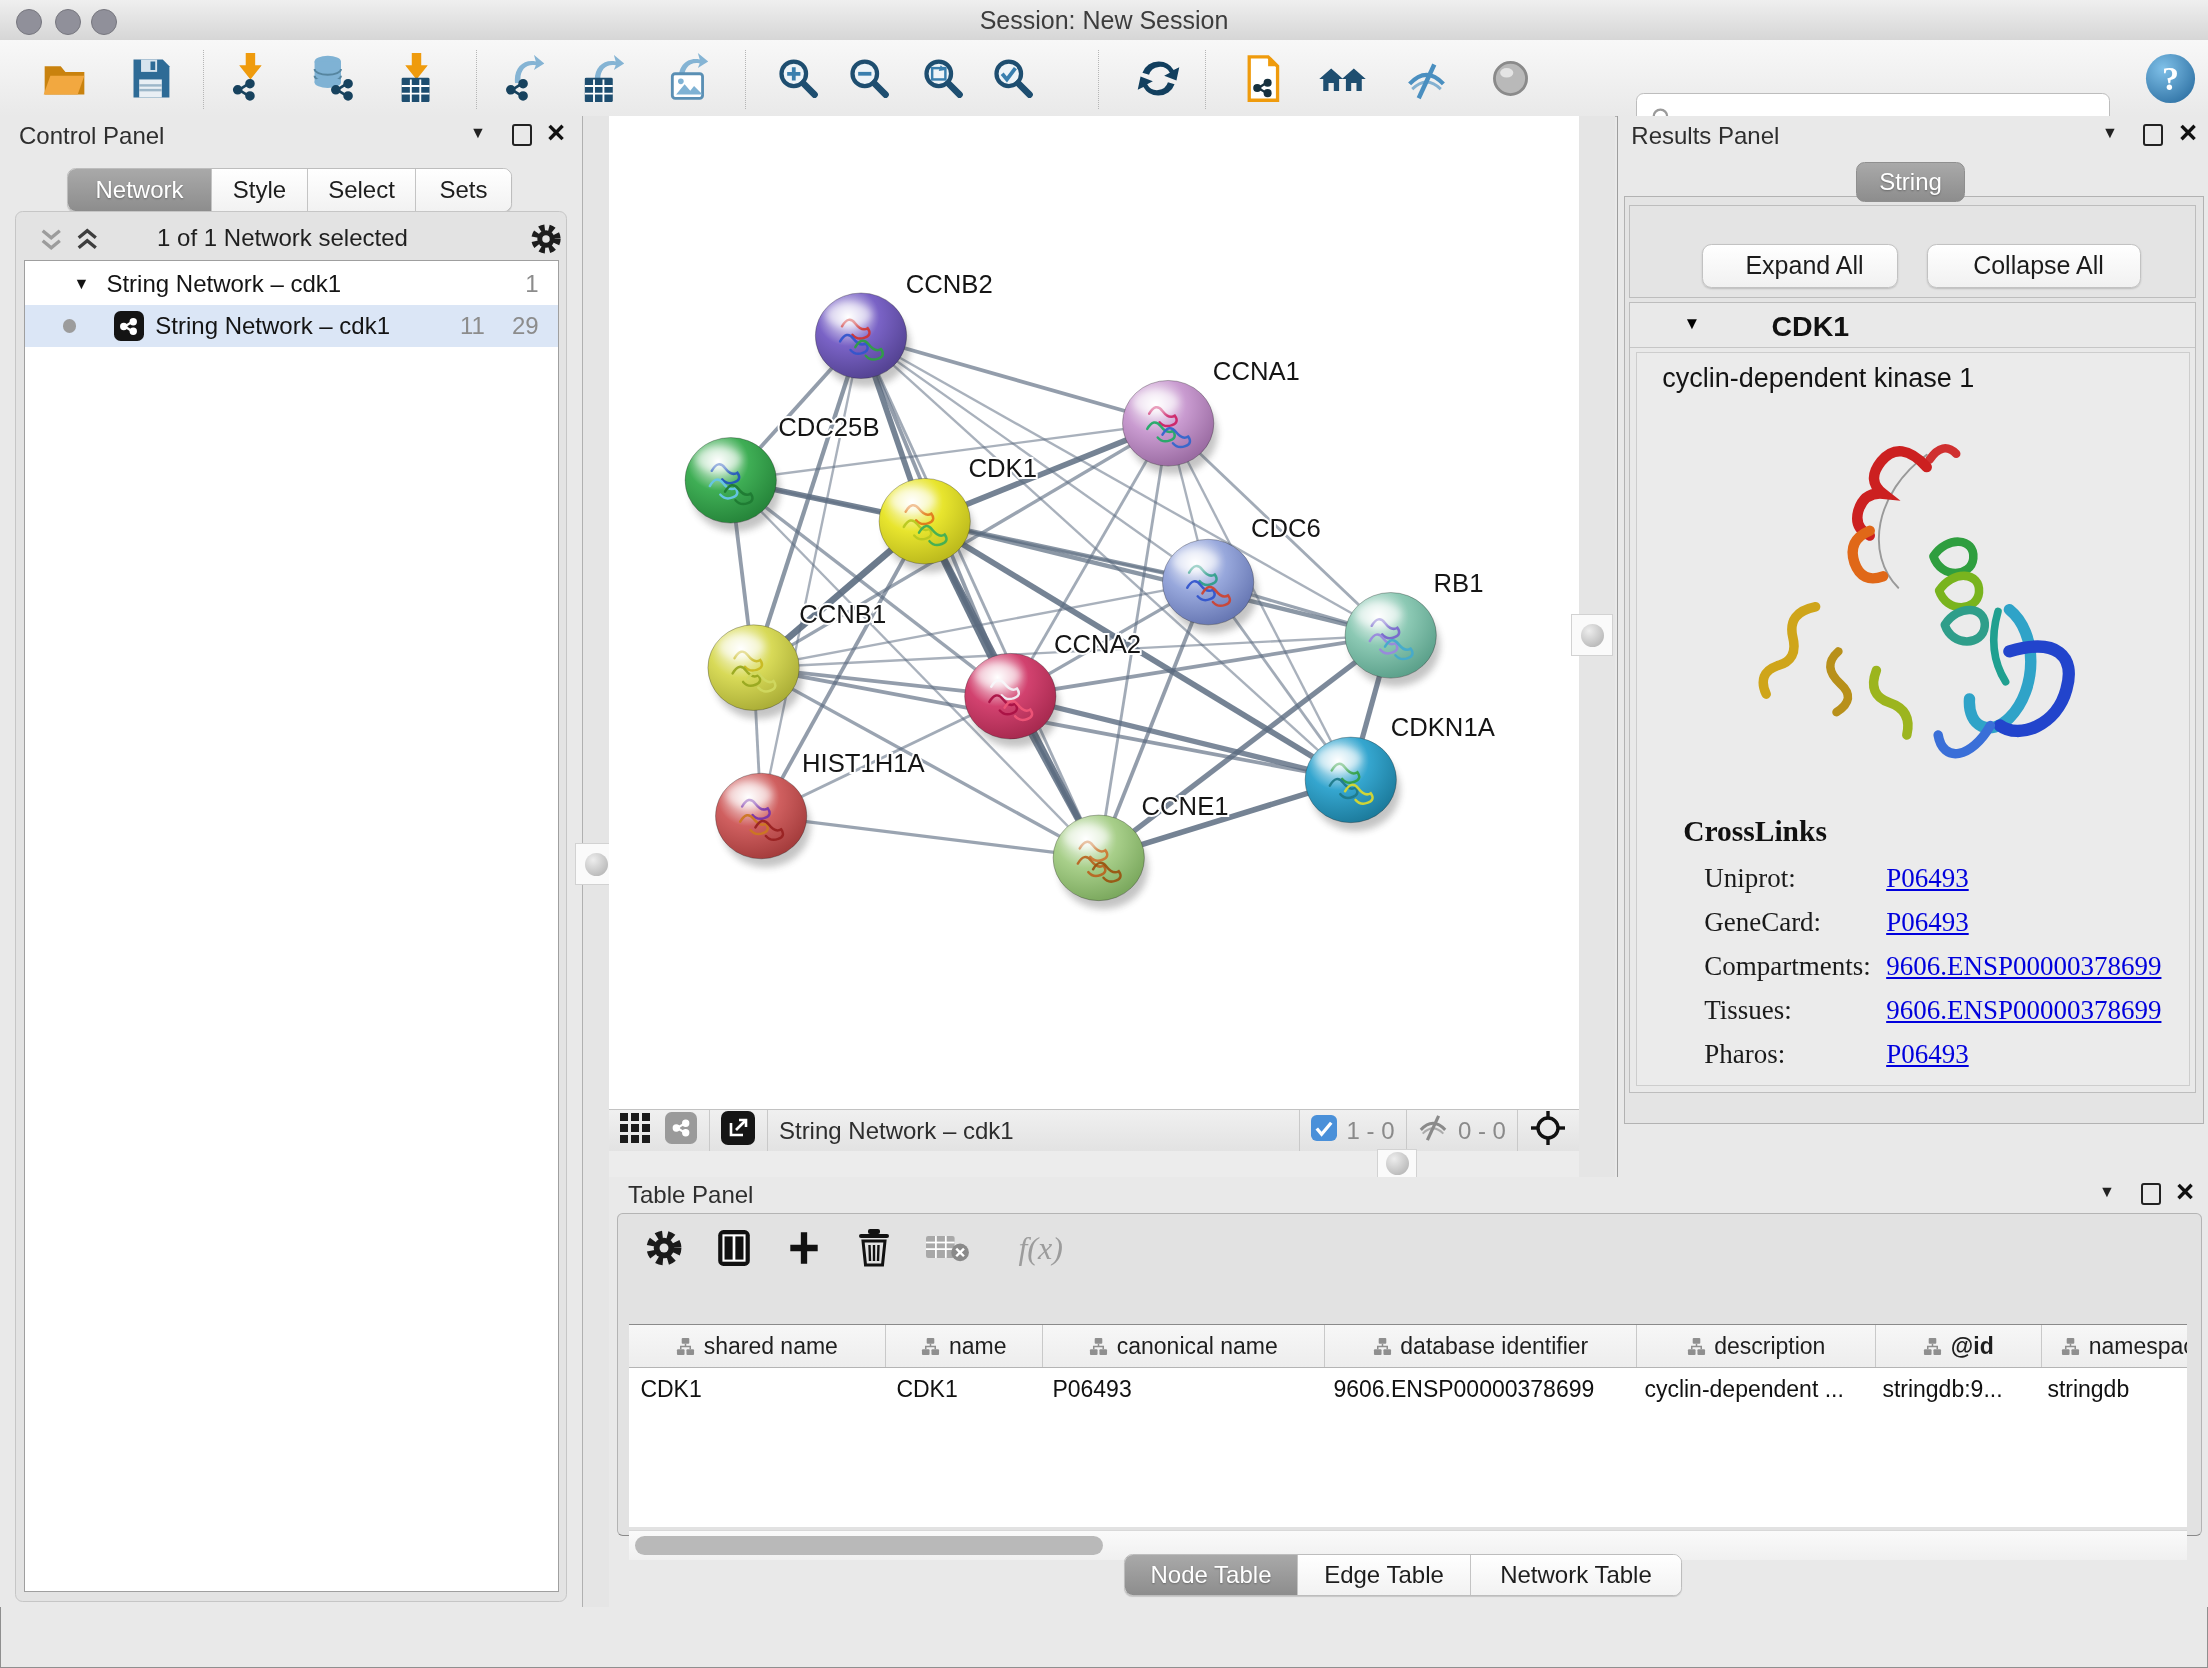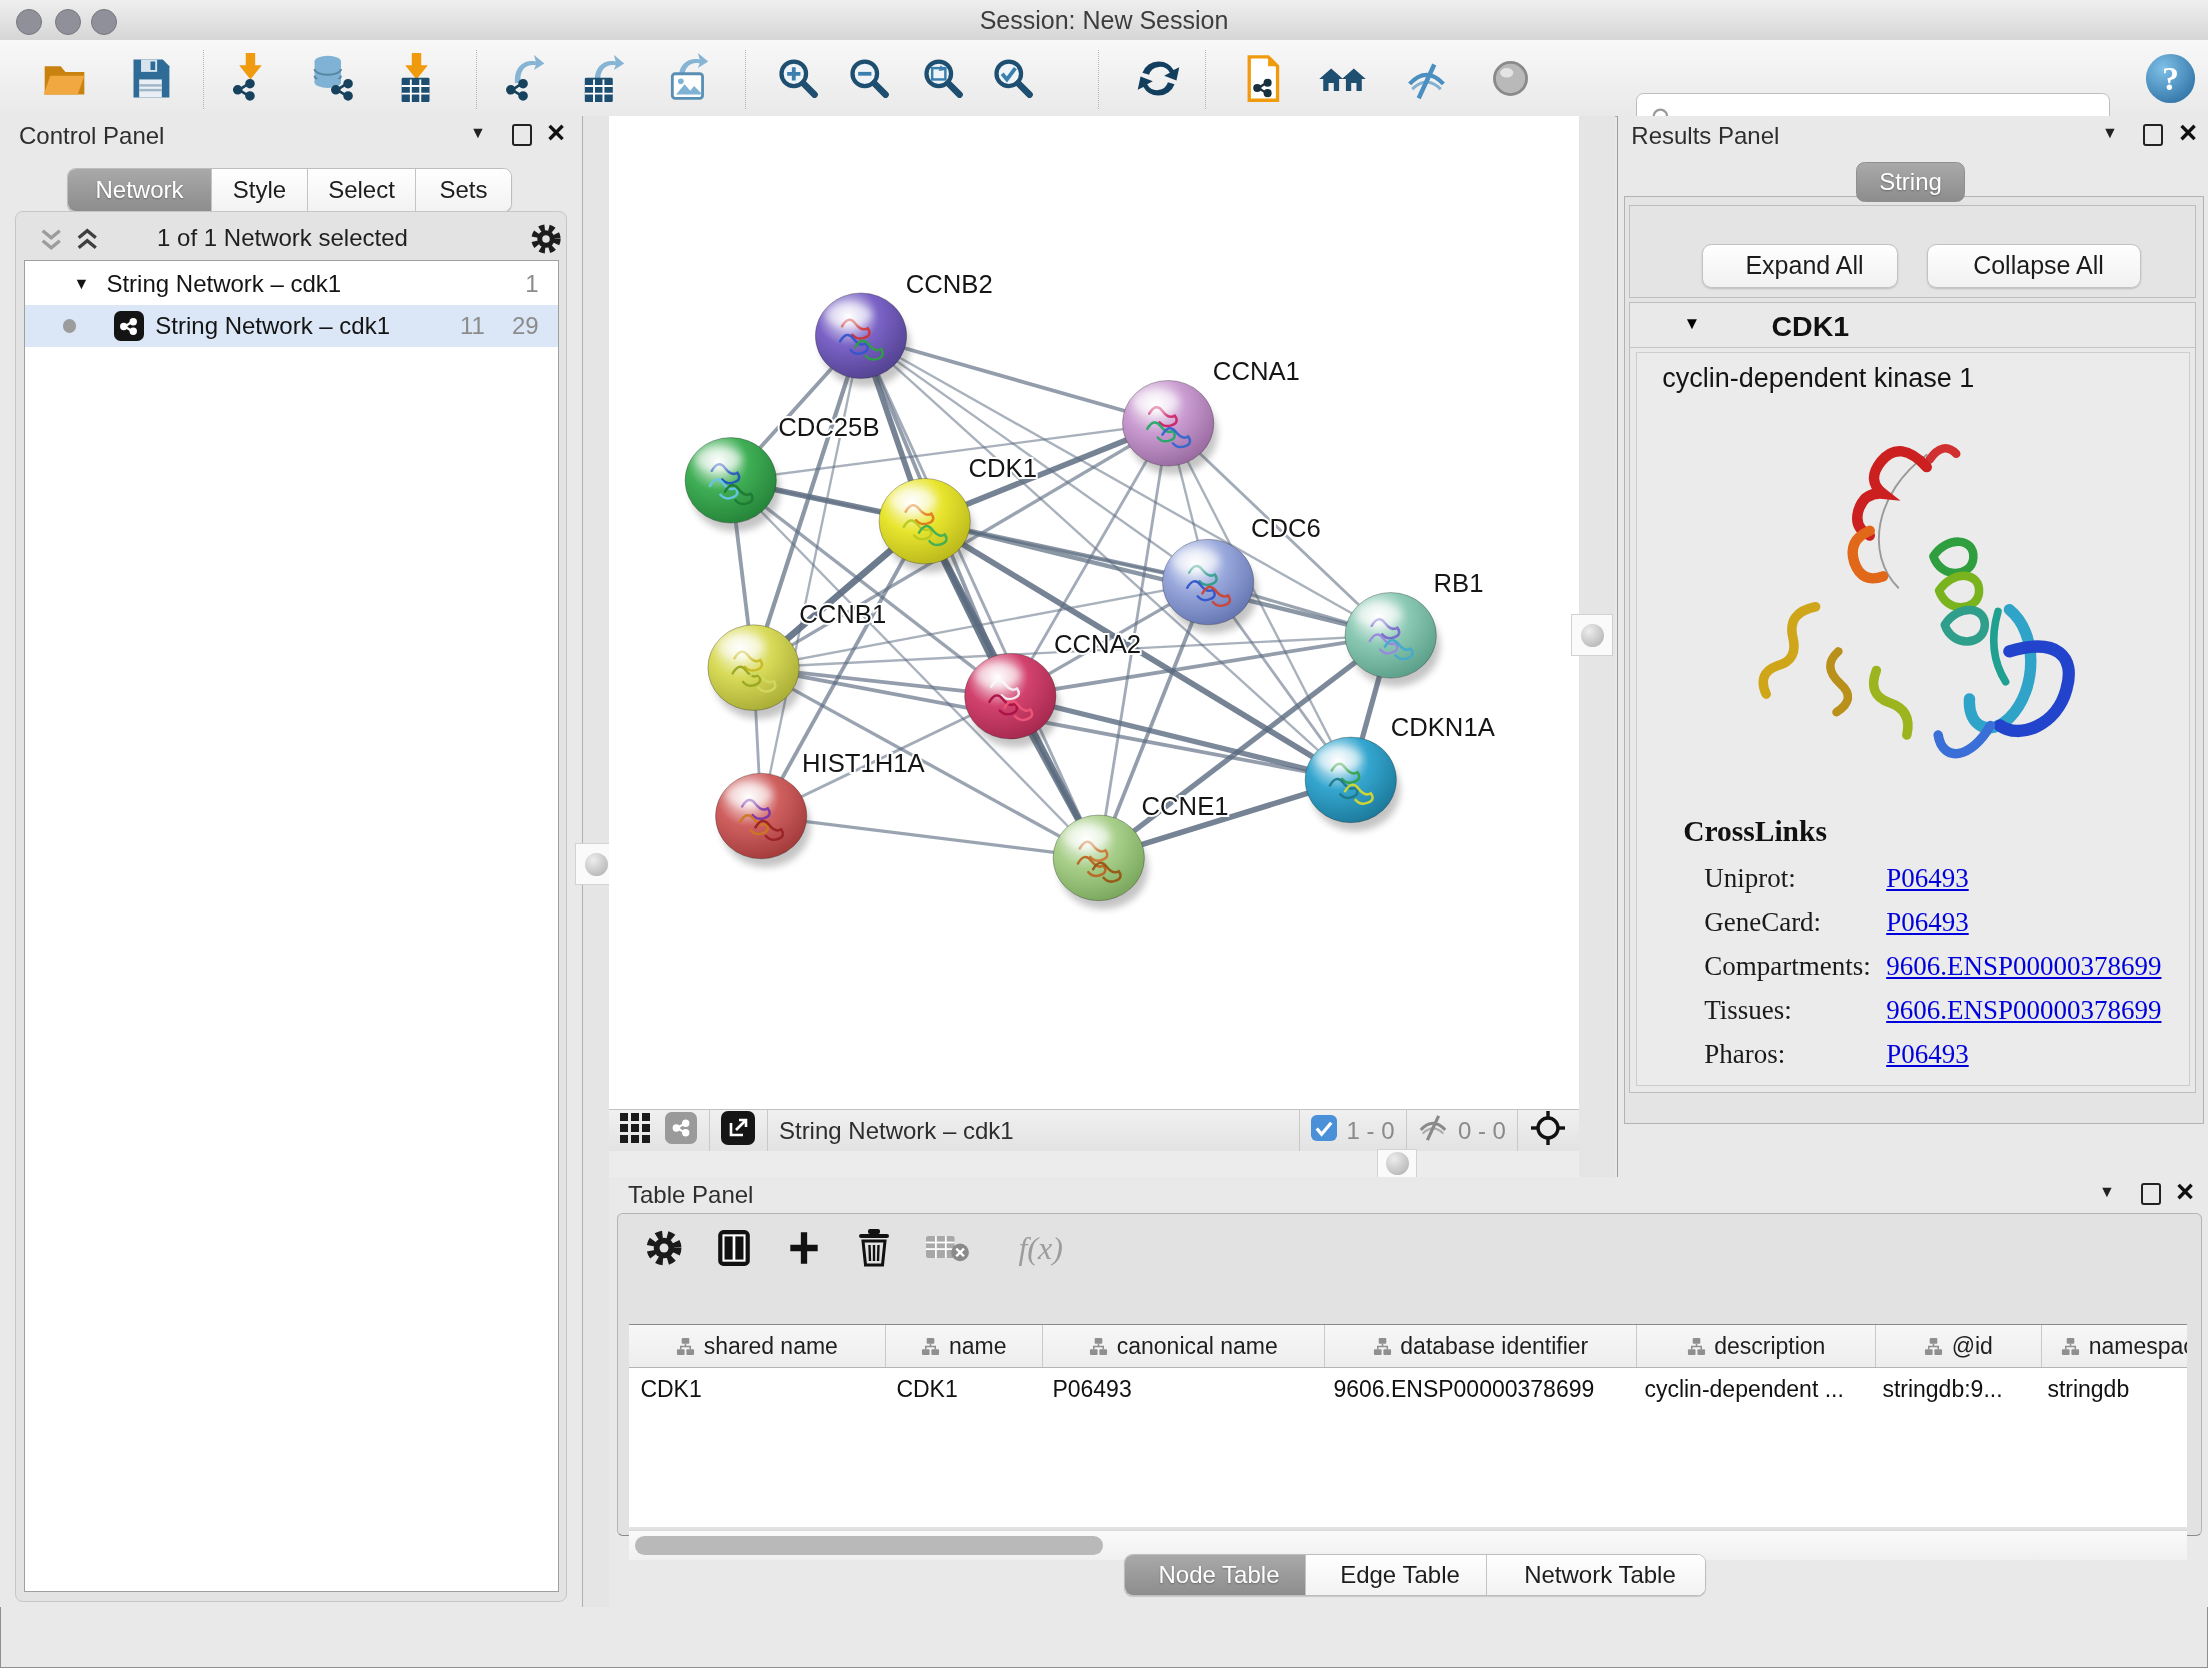--- a/index.html
+++ b/index.html
@@ -30,21 +30,21 @@
 
   
   .panel-head{position:absolute;font-size:24px;color:#2e2e2e;}
   .ph-ic{position:absolute;top:0;width:32px;height:28.5px;text-align:center;color:#222;}
   .tri{font-size:16px;color:#222;}
   .float-ic{display:inline-block;width:16px;height:18px;border:2.4px solid #222;border-radius:2.9px;}
   .close-ic{font-size:31px;font-weight:bold;color:#111;line-height:25px;}
   .seg-group{display:flex;border:1px solid #bdbdbd;border-radius:8.6px;overflow:hidden;
     background:#fdfdfd;box-shadow:0 1px 1px rgba(0,0,0,.15);}
   .seg{display:flex;align-items:center;justify-content:center;font-size:24px;color:#1d1d1d;
-    border-right:1px solid #c4c4c4;background:linear-gradient(#fff,#f2f2f2);padding-left:8px;}
+    border-right:1px solid #c4c4c4;background:linear-gradient(#fff,#f2f2f2);}
   .seg:last-child{border-right:none;}
   .seg.sel{background:linear-gradient(#a9a9a9,#8d8d8d);color:#fff;
     text-shadow:0 1px 1.9px rgba(0,0,0,.3);}
 
   
   #control-panel{position:absolute;left:0;top:116px;width:582px;height:1491px;
     background:#e9e9e9;border-right:1px solid #b0b0b0;}
   #cp-tabs{position:absolute;left:67px;top:52px;height:42px;}
   #cp-tabs .seg{padding:0 0;}
   #cp-inner{position:absolute;left:15px;top:95px;width:550px;height:1389px;
@@ -825,21 +825,21 @@
                 <use href="#i-col"></use>
               </svg>
               <span>database identifier</span>
             </div>
             <div class="th" style="width: 238px;">
               <svg viewBox="0 0 20 20" width="19" height="19">
                 <use href="#i-col"></use>
               </svg>
               <span>description</span>
             </div>
-            <div class="th" style="width: 165px;">
+            <div class="th" style="width: 165px; font-weight: bold;">
               <svg viewBox="0 0 20 20" width="19" height="19">
                 <use href="#i-col"></use>
               </svg>
               <span>@id</span>
             </div>
             <div class="th" style="width: 172px;">
               <svg viewBox="0 0 20 20" width="19" height="19">
                 <use href="#i-col"></use>
               </svg>
               <span>namespac</span>

